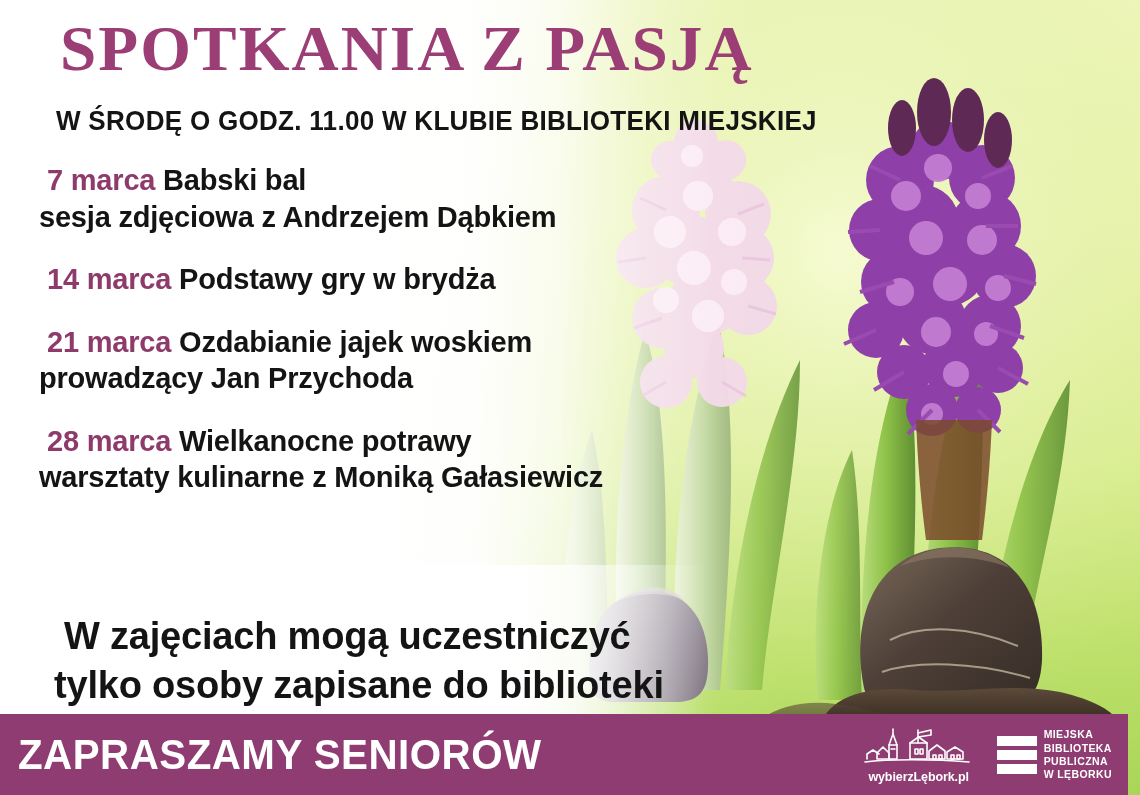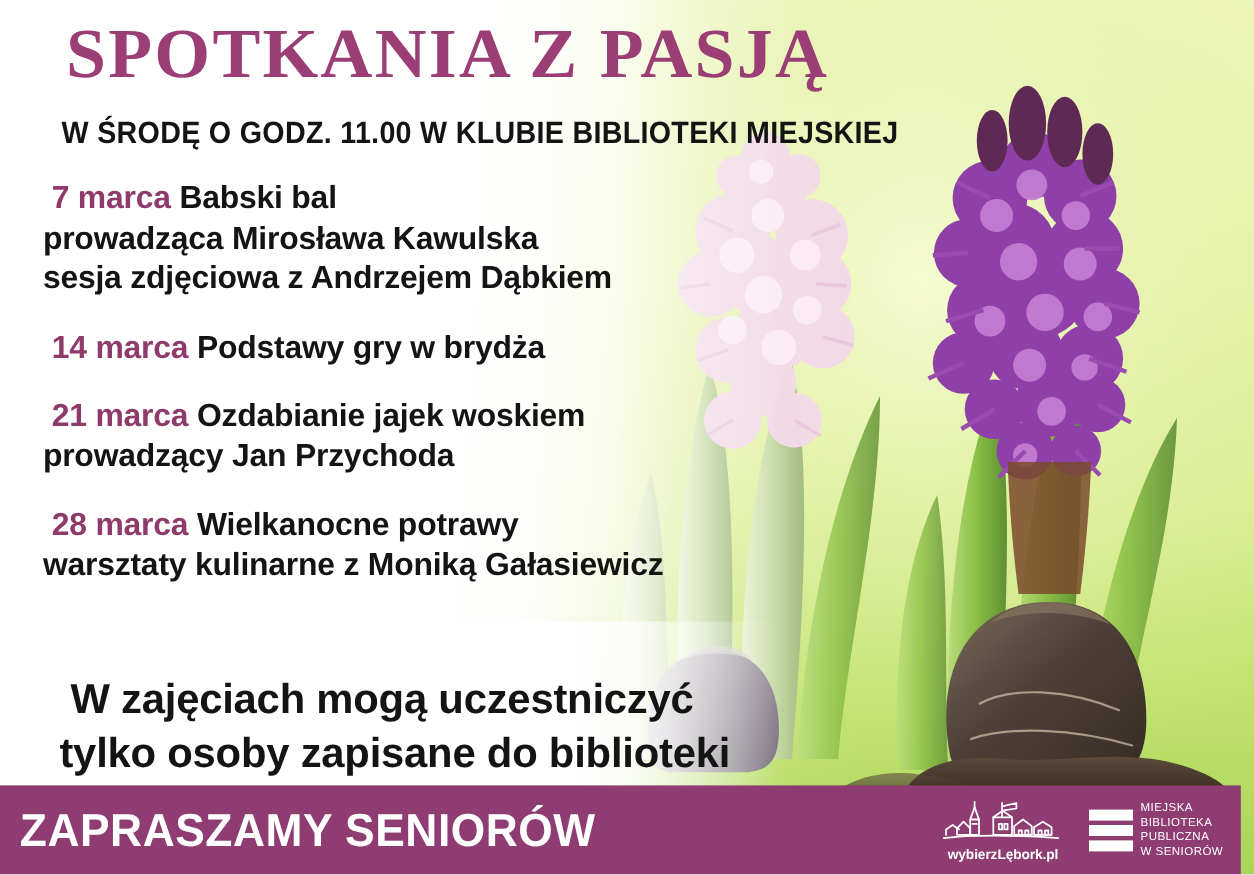--- a/index.html
+++ b/index.html
@@ -193,21 +193,21 @@
     background: #ffffff;
   }
   .logo-lib-text {
     display: flex;
     flex-direction: column;
     gap: 1px;
   }
   .logo-lib-text span {
     font-family: "Liberation Sans", sans-serif;
     font-size: 10.5px;
-    font-weight: normal;
+    font-weight: bold;
     letter-spacing: 0.4px;
     color: #ffffff;
     line-height: 1.18;
     white-space: nowrap;
   }
 </style>
 </head>
 <body>
 
 <div class="poster">
@@ -375,21 +375,20 @@
   <div class="bg-wash-bottom"></div>
 
   <div class="headline">SPOTKANIA Z PASJĄ</div>
 
   <div class="subtitle">W  ŚRODĘ O GODZ. 11.00 W KLUBIE BIBLIOTEKI MIEJSKIEJ</div>
 
   <div class="program">
 
     <div class="entry">
       <div class="line indent"><span class="date">7 marca</span> <span>Babski bal</span></div>
-      <div class="line">prowadząca Mirosława Kawulska</div>
       <div class="line">sesja zdjęciowa z Andrzejem Dąbkiem</div>
     </div>
 
     <div class="entry">
       <div class="line indent"><span class="date">14 marca</span> <span>Podstawy gry w brydża</span></div>
     </div>
 
     <div class="entry">
       <div class="line indent"><span class="date">21 marca</span> <span>Ozdabianie jajek woskiem</span></div>
       <div class="line">prowadzący Jan Przychoda</div>
@@ -448,20 +447,20 @@
       <div class="logo-lib">
         <span class="logo-lib-bars">
           <i></i>
             <i></i>
             <i></i>
         </span>
         <span class="logo-lib-text">
           <span>MIEJSKA</span>
           <span>BIBLIOTEKA</span>
           <span>PUBLICZNA</span>
-          <span>W SENIORÓW</span>
+          <span>W LĘBORKU</span>
         </span>
       </div>
 
     </div>
   </div>
 
 </div>
 
 </body></html>

